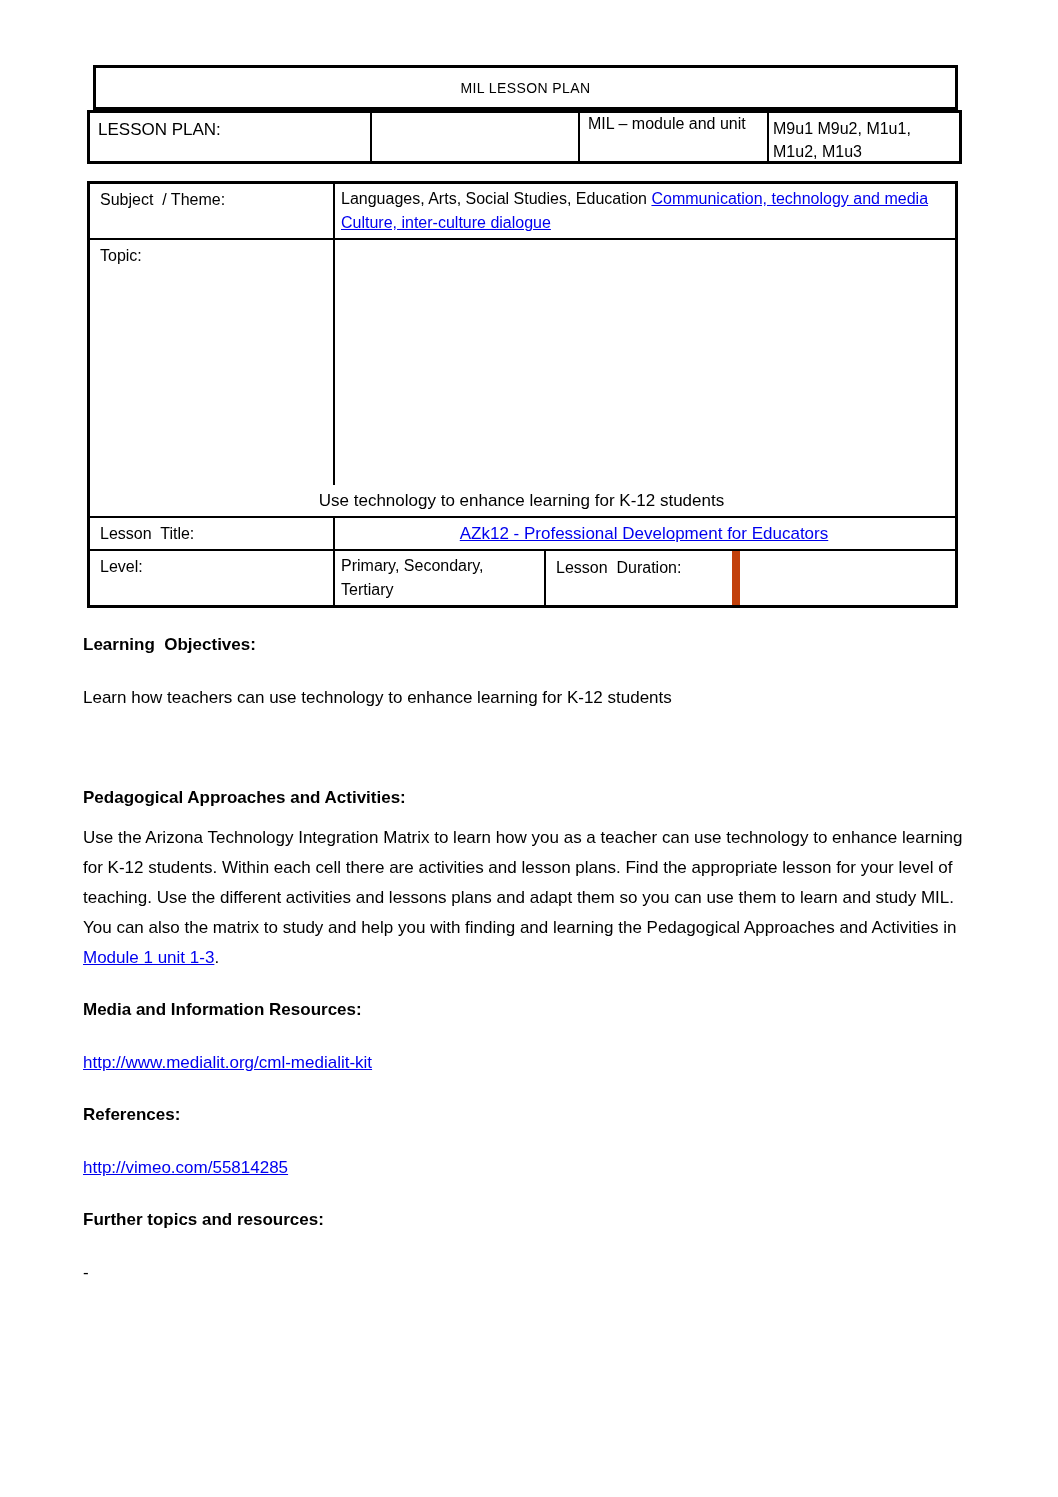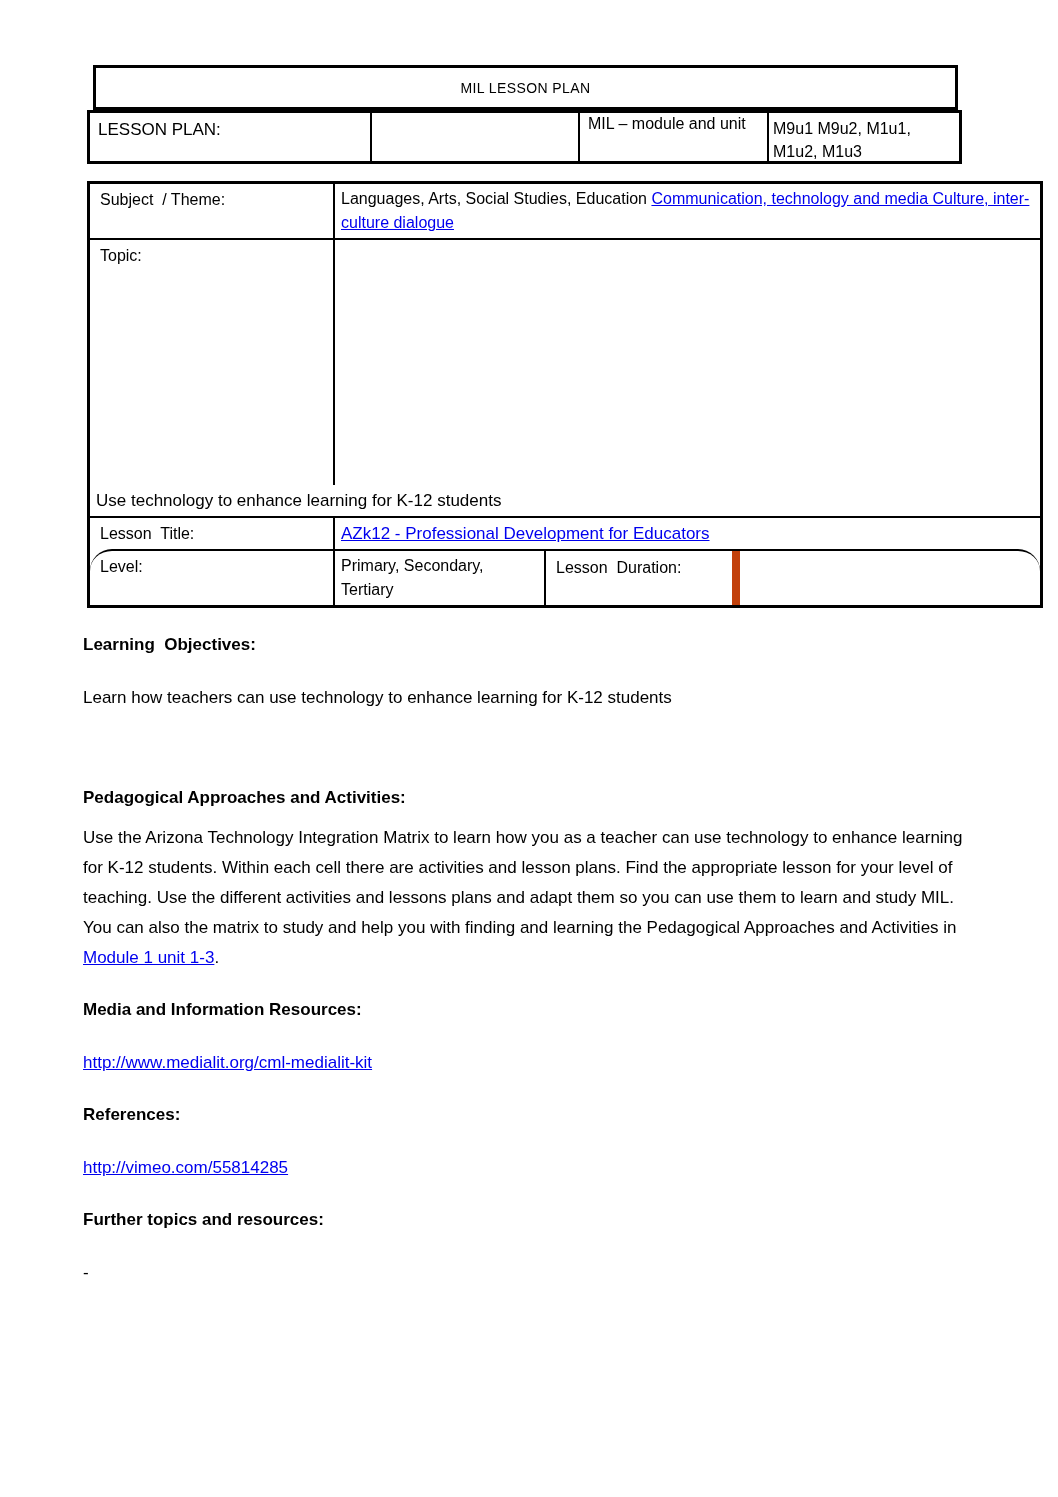--- a/index.html
+++ b/index.html
@@ -29,38 +29,38 @@
   }
   .t1-cell { padding: 6px 8px; font-size: 16px; line-height: 22px; }
   .t1-c1 { width: 282px; border-right: 2px solid #000; font-size: 17px; white-space: pre-wrap; }
   .t1-c2 { width: 208px; border-right: 2px solid #000; }
   .t1-c3 { width: 189px; border-right: 2px solid #000; padding-top: 0; }
   .t1-c4 { flex: 1; line-height: 23px; padding: 4px 4px 0 4px; }
 
   
   .t2 {
     margin-left: 4px; margin-top: 17px;
-    width: 956px;
+    width: 871px;
     border: 3px solid #000;
   }
   .t2-row { display: flex; border-top: 2px solid #000; }
   .t2-row:first-child { border-top: none; }
   .t2-label {
     width: 245px; flex: 0 0 245px;
     border-right: 2px solid #000;
     padding: 7px 8px 4px 10px;
     font-size: 16px;
     white-space: pre-wrap;
   }
   .t2-val { flex: 1; padding: 3px 8px 3px 6px; font-size: 16px; line-height: 24px; }
   .row-subject { min-height: 50px; }
-  .row-topic .t2-val, .row-title .t2-val { font-size: 17px; padding-top: 4px; }
+  .row-topic .t2-val, .row-title .t2-val { font-size: 17px; padding-top: 4px; text-align: center; }
   .row-topic { min-height: 36px; flex-direction: column; }
   .row-title { min-height: 33px; }
-  .row-level { min-height: 54px; border-radius: 22px; }
+  .row-level { min-height: 54px; }
   .cell-level-val { flex: 0 0 211px; border-right: 2px solid #000; padding: 3px 8px 3px 6px; font-size: 16px; line-height: 24px; }
   .cell-duration-label { flex: 0 0 194px; border-right: 8px solid #c2410c; padding: 8px 8px 0 10px; font-size: 16px; white-space: pre-wrap; }
   .cell-duration-val { flex: 1; }
 
   
   .content { margin-top: 26px; width: 885px; }
   .heading {
     font-weight: bold; font-size: 17px; line-height: 22px;
     margin-bottom: 27px;
     white-space: pre-wrap;

